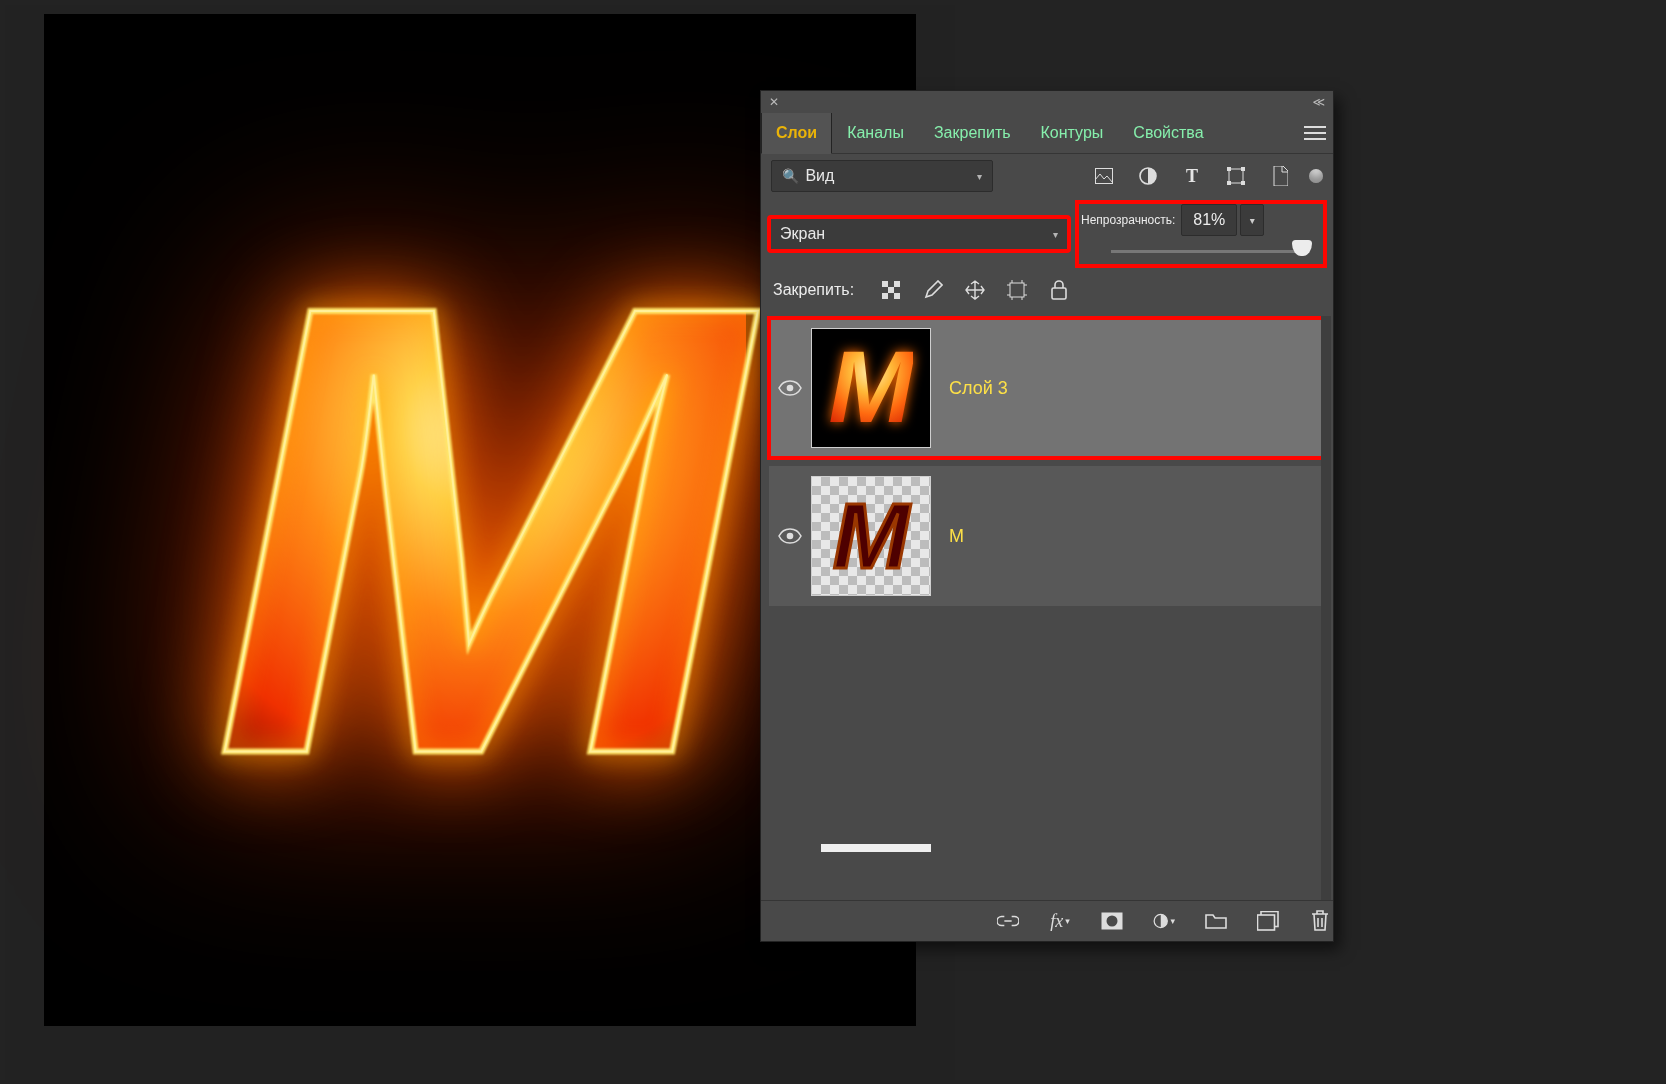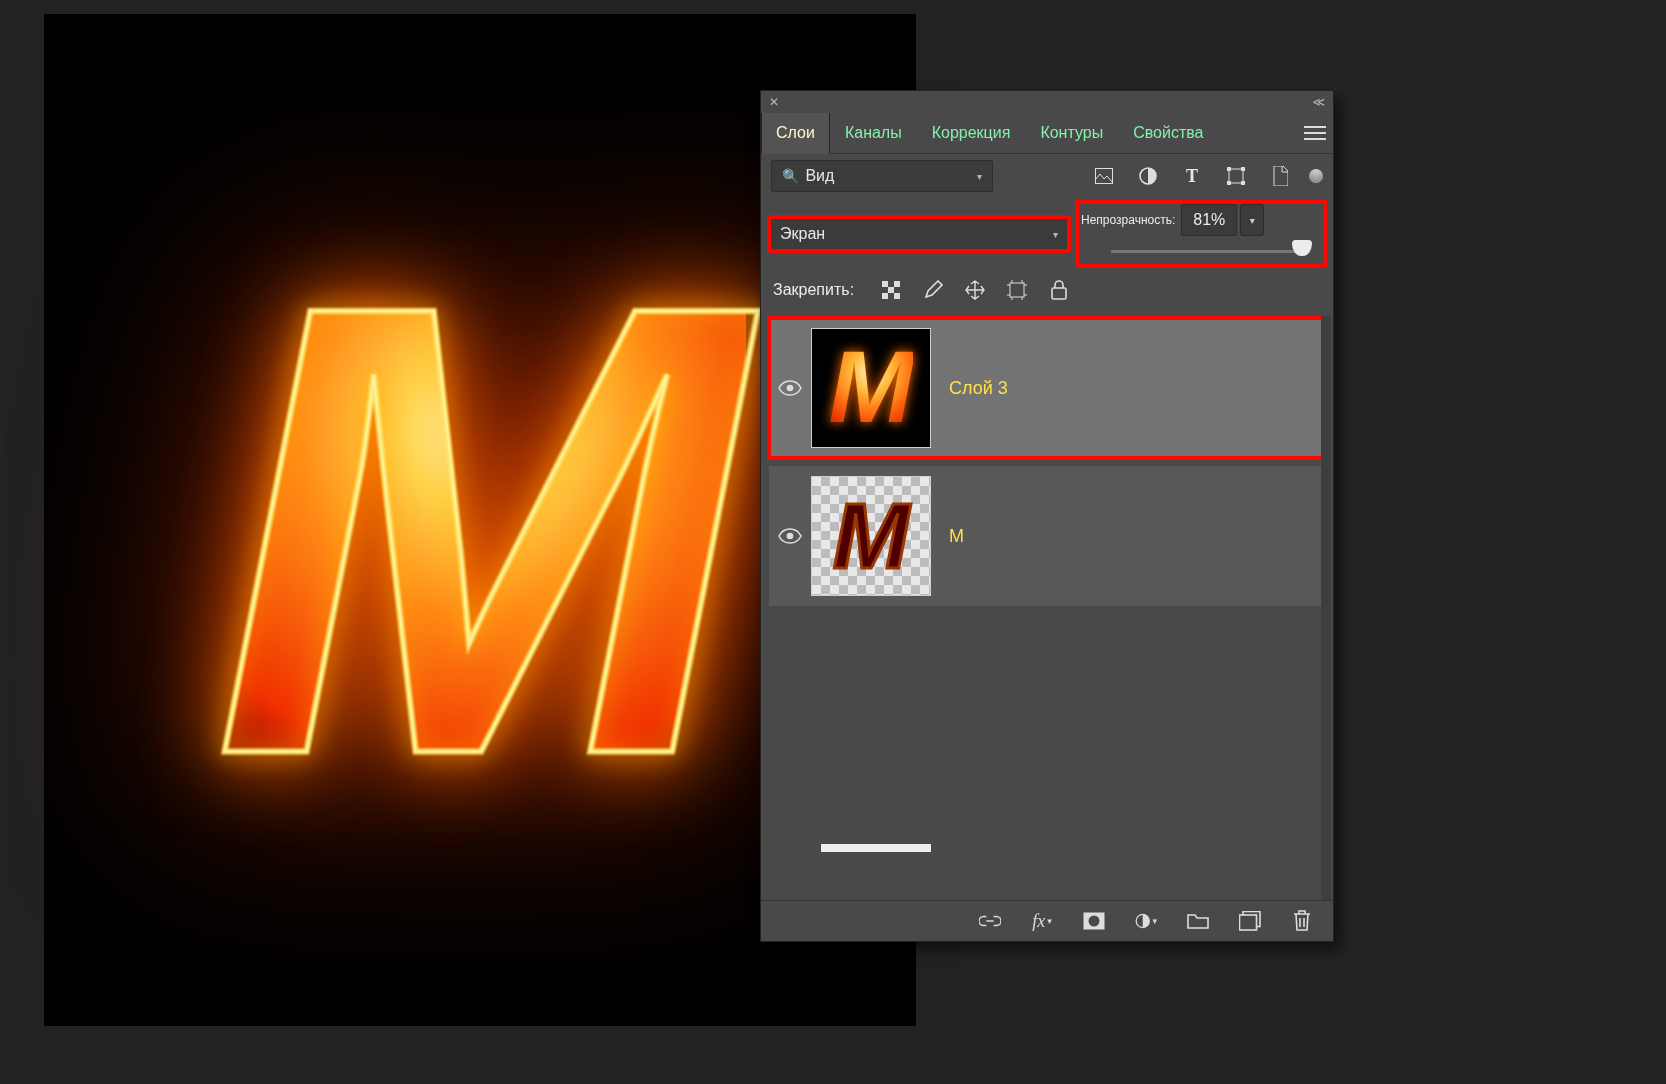--- a/index.html
+++ b/index.html
@@ -12,21 +12,21 @@
 .fire-m{position:absolute;left:50%;top:50%;transform:translate(-50%,-48%);font:italic 900 640px/0.78 "Arial Black",Impact,sans-serif;background:radial-gradient(circle at 50% 30%,#fff8c0 0%,#ffd24a 18%,#ff8a16 42%,#f03000 78%,#6a0000 100%);-webkit-background-clip:text;background-clip:text;-webkit-text-fill-color:transparent;color:transparent;filter:drop-shadow(0 0 40px #ff6a00) drop-shadow(0 0 100px rgba(255,60,0,.7))}
 .fire-m::before{content:"M";position:absolute;inset:0;-webkit-text-fill-color:transparent;-webkit-text-stroke:6px #ffe66a;filter:blur(1px) drop-shadow(0 0 12px #ffb000)}
 .fire-m::after{content:"M";position:absolute;inset:0;-webkit-text-fill-color:transparent;-webkit-text-stroke:2px #fff09a}
 
 
 .panel{position:absolute;left:760px;top:90px;width:572px;height:850px;background:#494949;border:1px solid #232323;box-shadow:6px 8px 14px rgba(0,0,0,.55);display:flex;flex-direction:column}
 .panel-titlebar{height:18px;display:flex;align-items:center;justify-content:space-between;padding:2px 8px;color:#bbb}
 .panel-titlebar .icon-btn{font-size:12px;cursor:pointer}
 .tabs{display:flex;align-items:center;border-bottom:1px solid #353535;height:40px}
 .tab{flex:0 0 auto;padding:0 14px;height:100%;display:flex;align-items:center;color:#86efac;font-size:16px;border:1px solid transparent;cursor:pointer}
-.tab.active{background:#535353;color:#fef9c3;border-color:#232323;border-bottom-color:#535353;border-top:none;font-weight:400}
+.tab.active{background:#535353;color:#eab308;border-color:#232323;border-bottom-color:#535353;border-top:none;font-weight:700}
 .tab-spacer{flex:1}
 .tab-menu{width:36px;display:flex;align-items:center;justify-content:center;color:#ddd}
 
 .row{display:flex;align-items:center;padding:6px 10px;gap:10px}
 .select{height:30px;background:#3b3b3b;border:1px solid #2c2c2c;border-radius:2px;display:flex;align-items:center;padding:0 10px;color:#e8e8e8;justify-content:space-between;cursor:pointer}
 .select .caret{font-size:10px;opacity:.7}
 .search-sel{flex:0 0 200px}
 .search-sel .mag{margin-right:6px;font-size:14px;opacity:.85}
 
 .filter-icons{display:flex;gap:22px;margin-left:auto}
@@ -55,21 +55,21 @@
 .layer.selected{background:#737373}
 .eye{width:42px;display:flex;justify-content:center;color:#ddd;font-size:20px;cursor:pointer}
 .thumb{width:118px;height:118px;margin:0 18px 0 0;border:1px solid #cfcfcf;background:#000;display:flex;align-items:center;justify-content:center;position:relative}
 .thumb.checker{background:repeating-conic-gradient(#bcbcbc 0 25%,#e8e8e8 0 50%) 0 0/18px 18px}
 .thumb .m-fire{font:italic 900 102px/0.78 "Arial Black",Impact,sans-serif;background:radial-gradient(circle at 50% 30%,#ffefb0 0%,#ffb838 30%,#ff6a10 60%,#cf1600 100%);-webkit-background-clip:text;-webkit-text-fill-color:transparent;filter:drop-shadow(0 0 6px #ff6a00)}
 .thumb .m-dark{font:italic 900 92px/1 "Arial Black",Impact,sans-serif;color:#4e0000;-webkit-text-stroke:3px #9a3700}
 .lname{color:#fde047;font-size:18px}
 
 .scroll-strip{position:absolute;right:2px;top:0;width:10px;bottom:0;background:#3e3e3e}
 
-.panel-footer{height:40px;border-top:1px solid #353535;display:flex;align-items:center;justify-content:flex-end;gap:30px;padding:0 20px;color:#ddd}
+.panel-footer{height:40px;border-top:1px solid #353535;display:flex;align-items:center;justify-content:flex-end;gap:30px;padding:0 2px;color:#ddd}
 .pf{width:22px;height:22px;display:flex;align-items:center;justify-content:center;cursor:pointer}
 
 .thumb-strip{position:absolute;left:60px;bottom:48px;width:110px;height:8px;background:#efefef}
 
 svg{display:block}
 </style>
 </head>
 <body>
 
 <div class="stage">
@@ -83,21 +83,21 @@
   <div class="panel">
 
     <div class="panel-titlebar">
       <span class="icon-btn">✕</span>
       <span class="icon-btn">≪</span>
     </div>
 
     <div class="tabs">
       <div class="tab active">Слои</div>
       <div class="tab">Каналы</div>
-      <div class="tab">Коррекция</div>
+      <div class="tab">Закрепить</div>
       <div class="tab">Контуры</div>
       <div class="tab">Свойства</div>
       <div class="tab-spacer"></div>
       <div class="tab-menu">
         <svg width="22" height="14" viewBox="0 0 22 14">
             <path d="M0 1h22M0 7h22M0 13h22" stroke="#ddd" stroke-width="2"></path>
           </svg>
       </div>
     </div>
 

